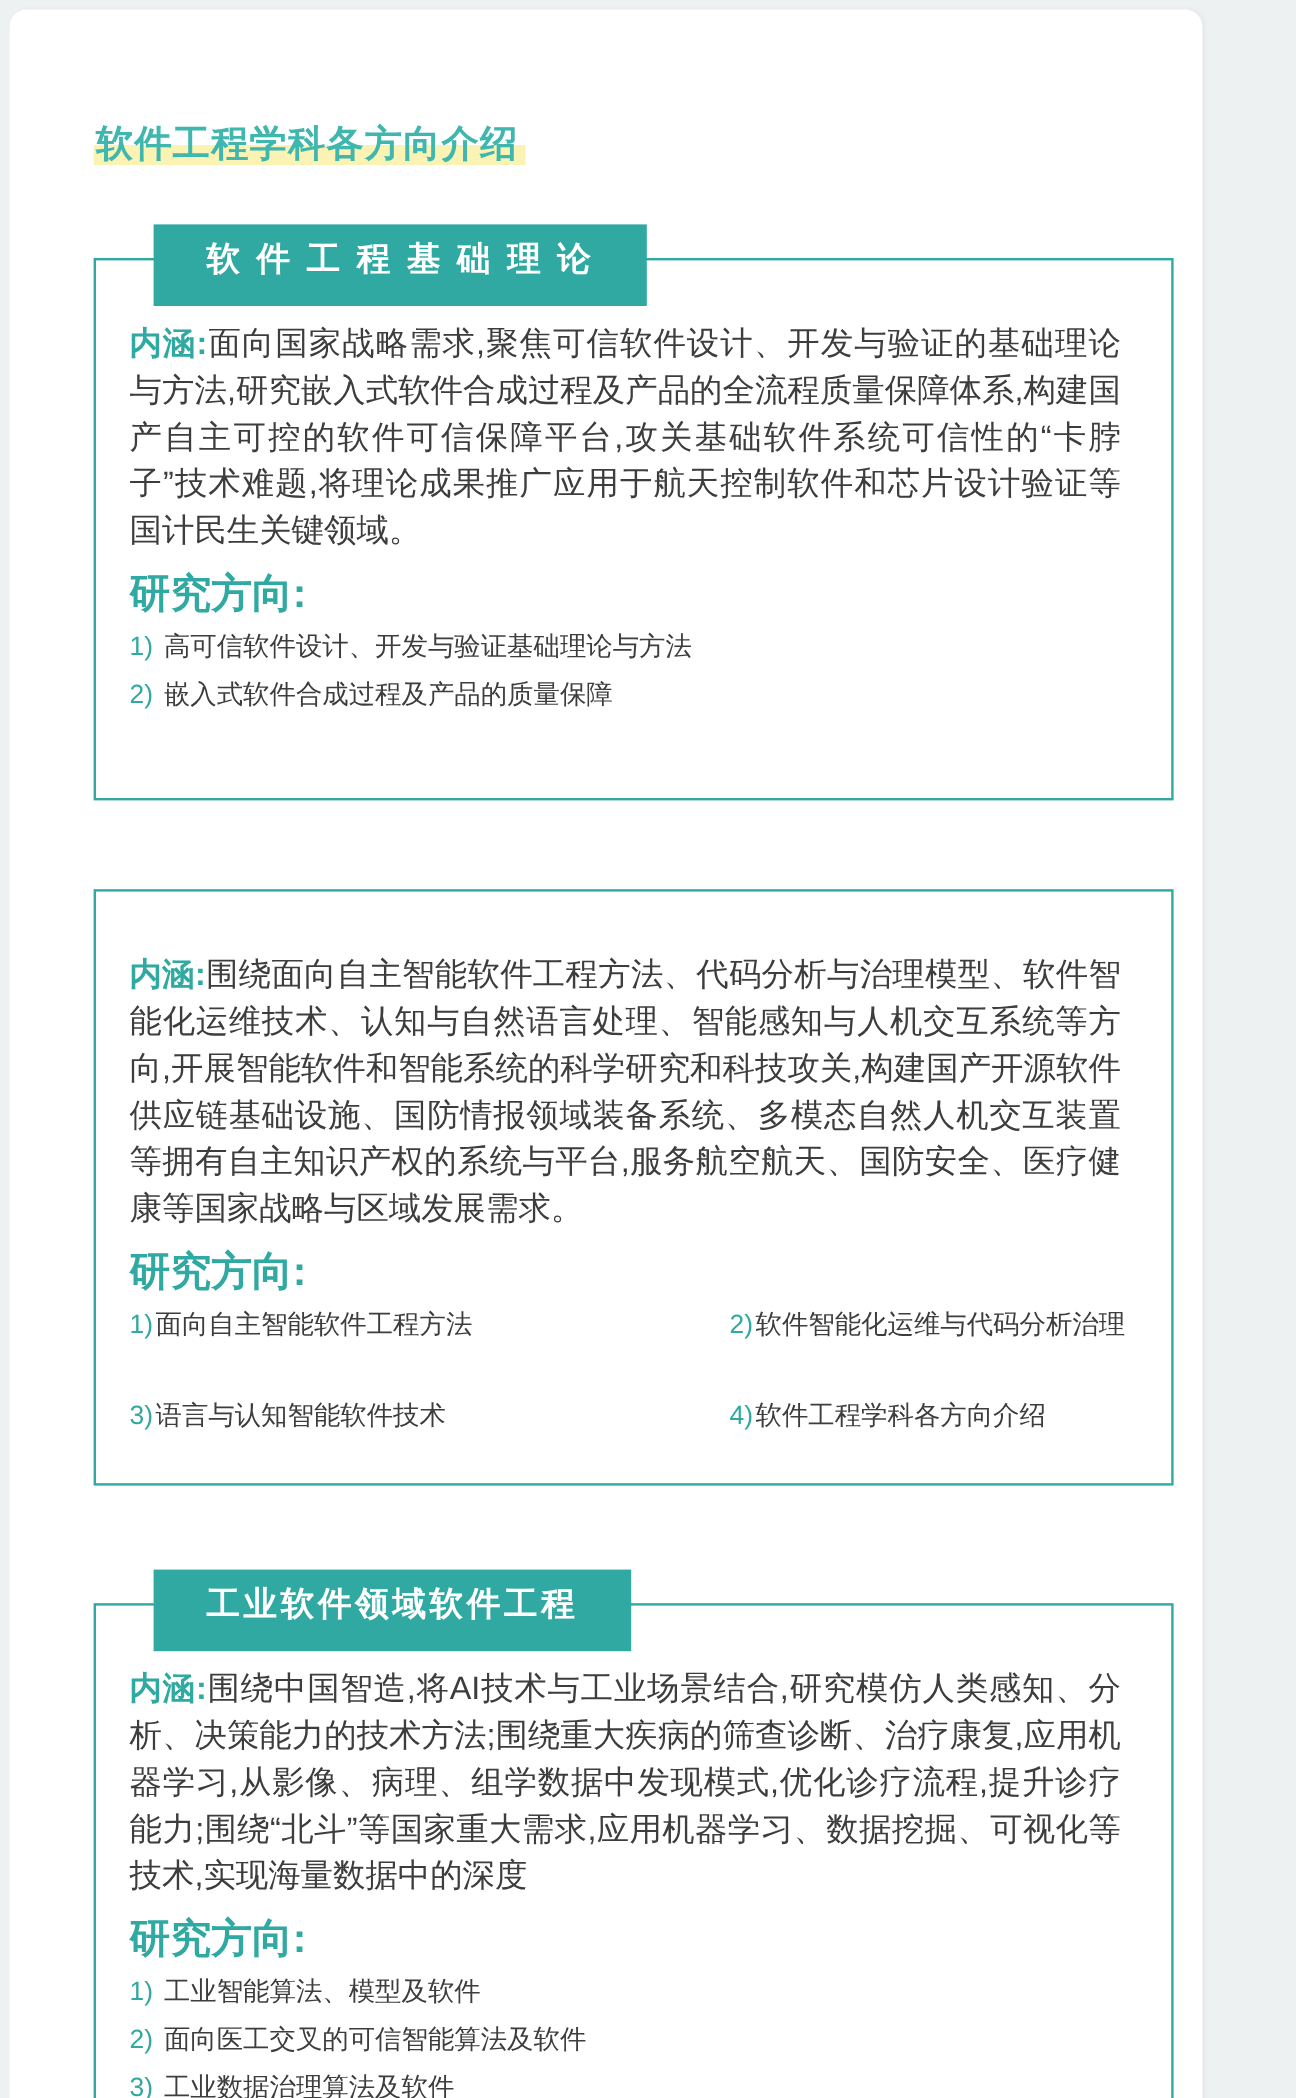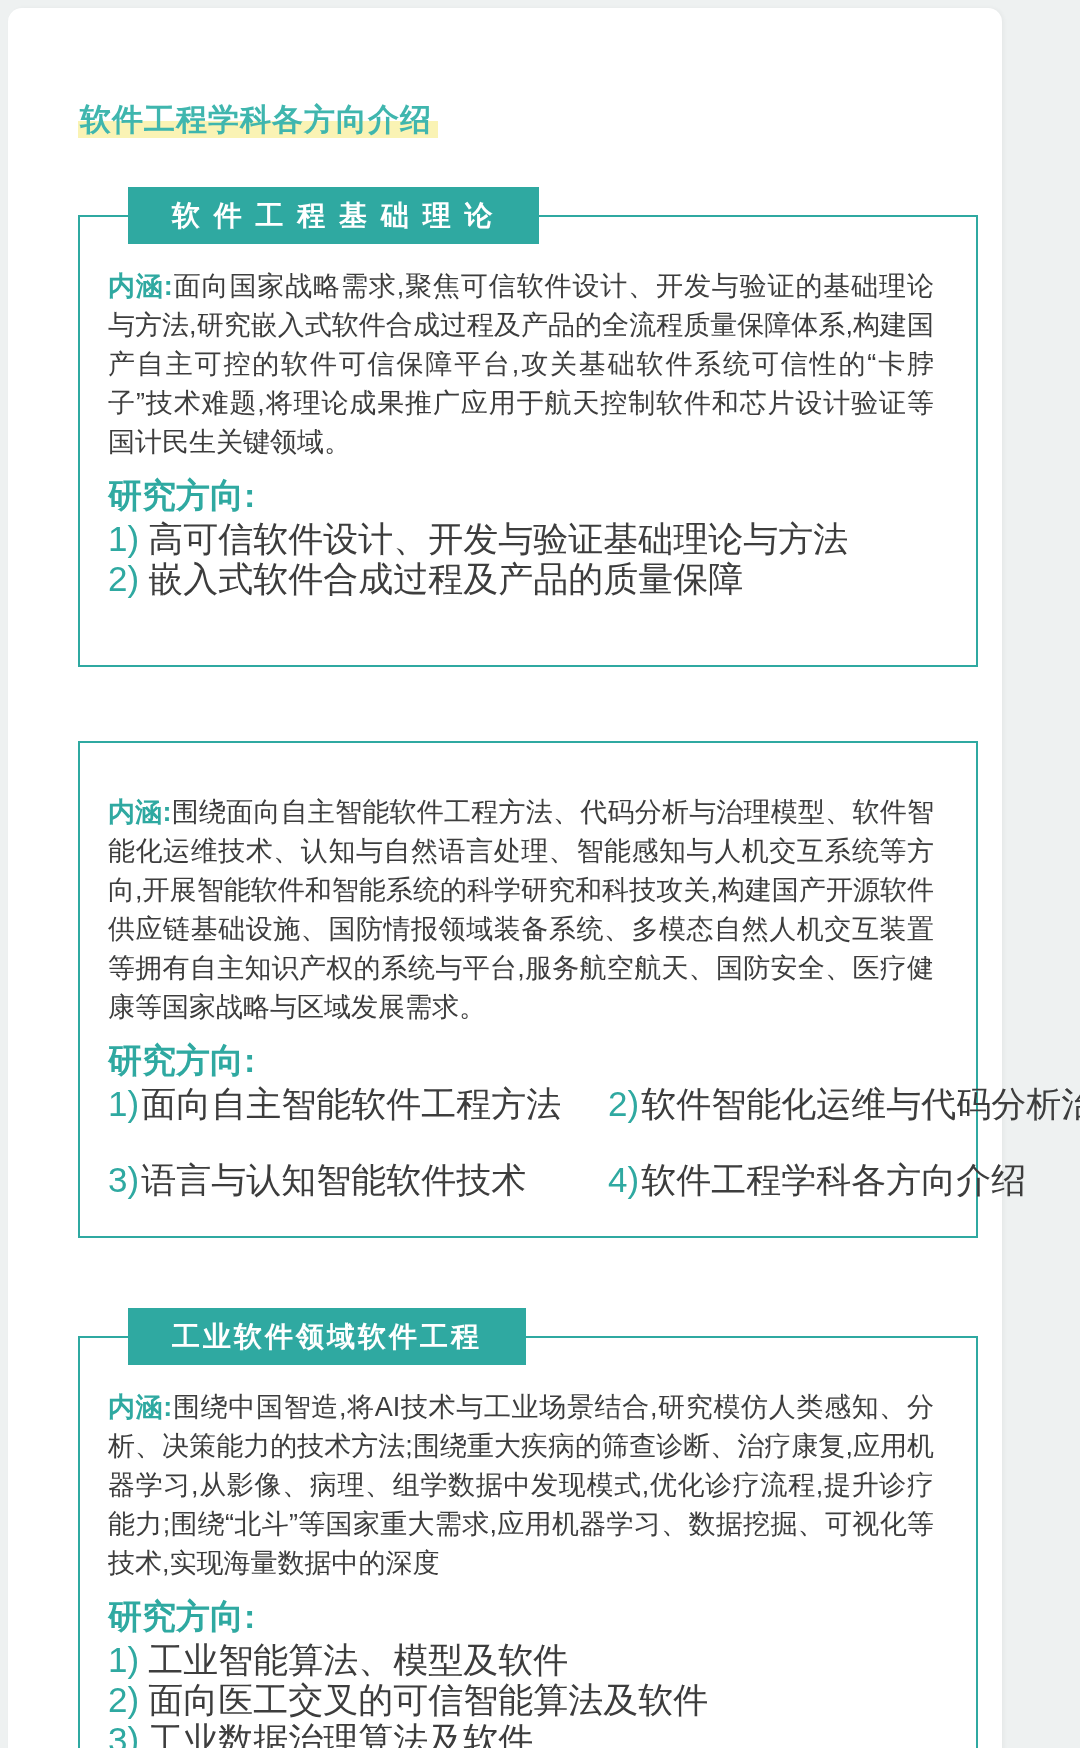--- a/index.html
+++ b/index.html
@@ -44,21 +44,21 @@
     margin:0 0 44px 0;
   }
   .sec:last-child{margin-bottom:0;}
   .sec + .sec{margin-top:46px;}
   .sections .sec:nth-child(3){margin-top:70px;}
   .banner{
     position:absolute;
     top:0;
     left:50px;
     z-index:2;
-    height:57px;
+    height:68px;
     line-height:57px;
     padding:0 44px;
     background:var(--accent);
     color:#ffffff;
     font-size:28px;
     font-weight:bold;
     letter-spacing:3px;
     white-space:nowrap;
   }
   .box{
@@ -78,21 +78,21 @@
   .teal{color:var(--accent);font-weight:bold;}
   .dir-label{
     margin:14px 0 4px 0;
     font-size:34px;
     line-height:39px;
   }
   ul.dirs{
     list-style:none;
     margin:0;
     padding:0;
-    font-size:35px;
+    font-size:22px;
     line-height:40px;
   }
   ul.dirs li{white-space:nowrap;}
   ul.dirs .num{
     color:var(--accent);
     font-weight:normal;
     margin-right:9px;
   }
   ul.dirs.cols-2{
     display:grid;

